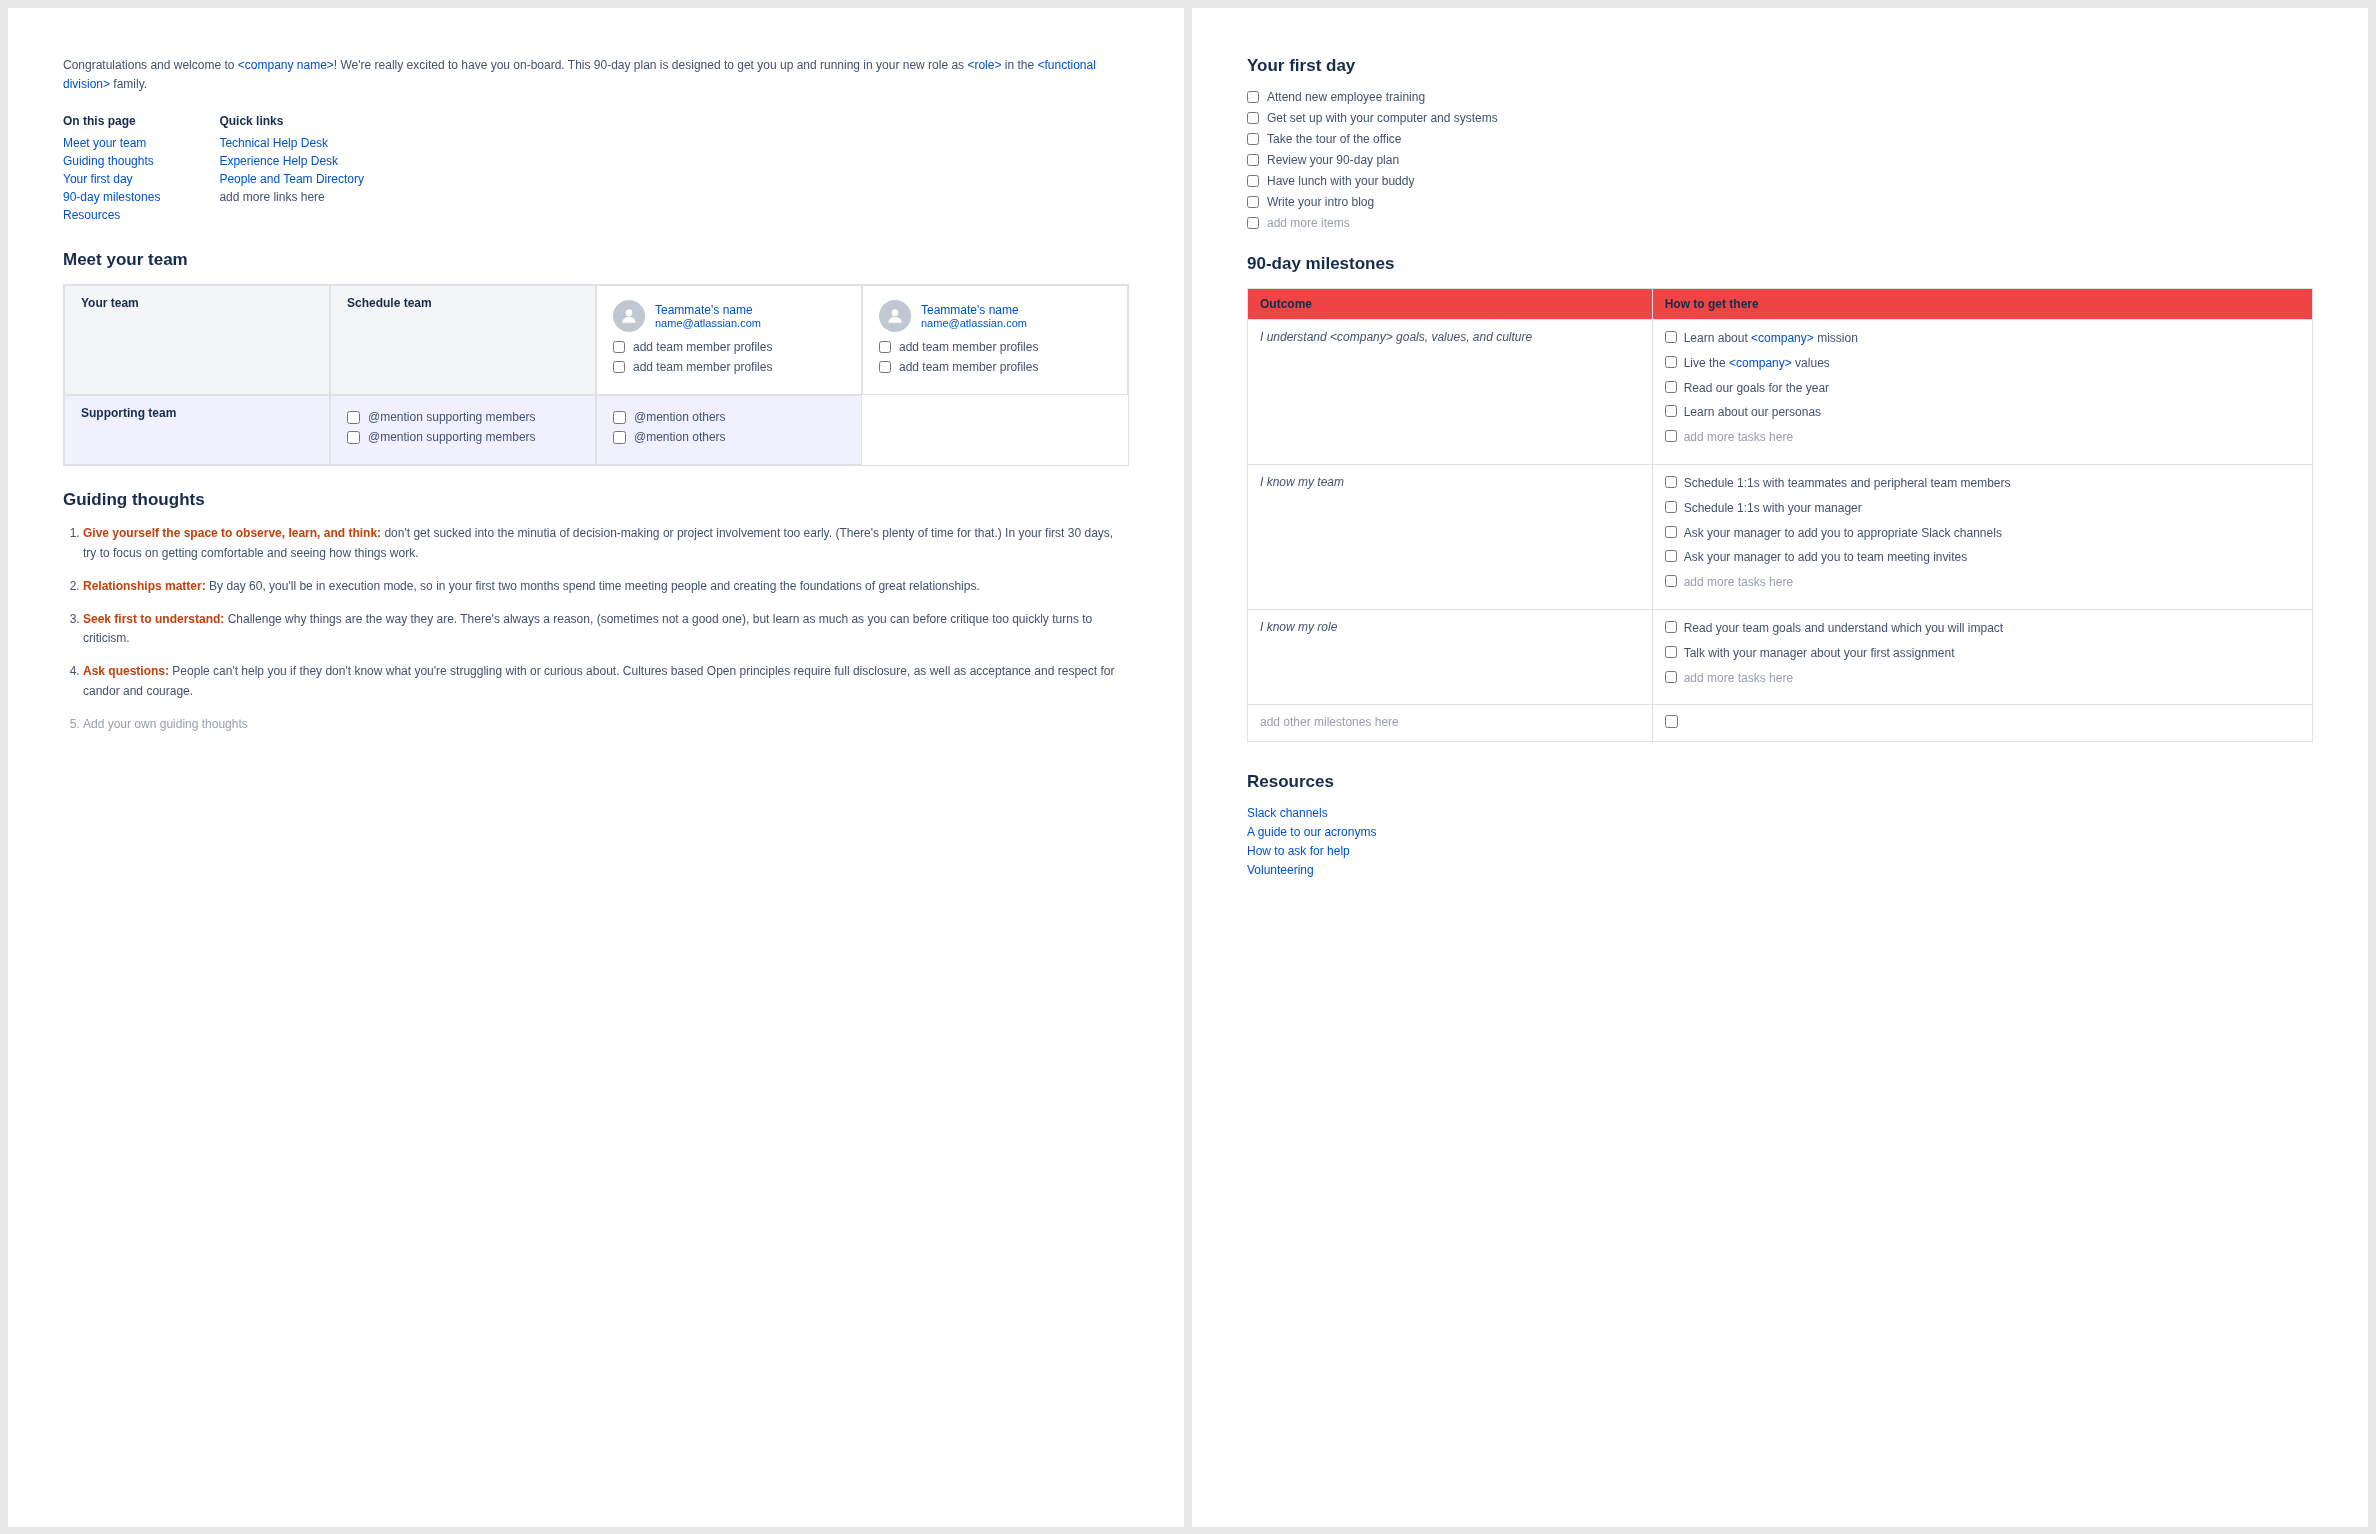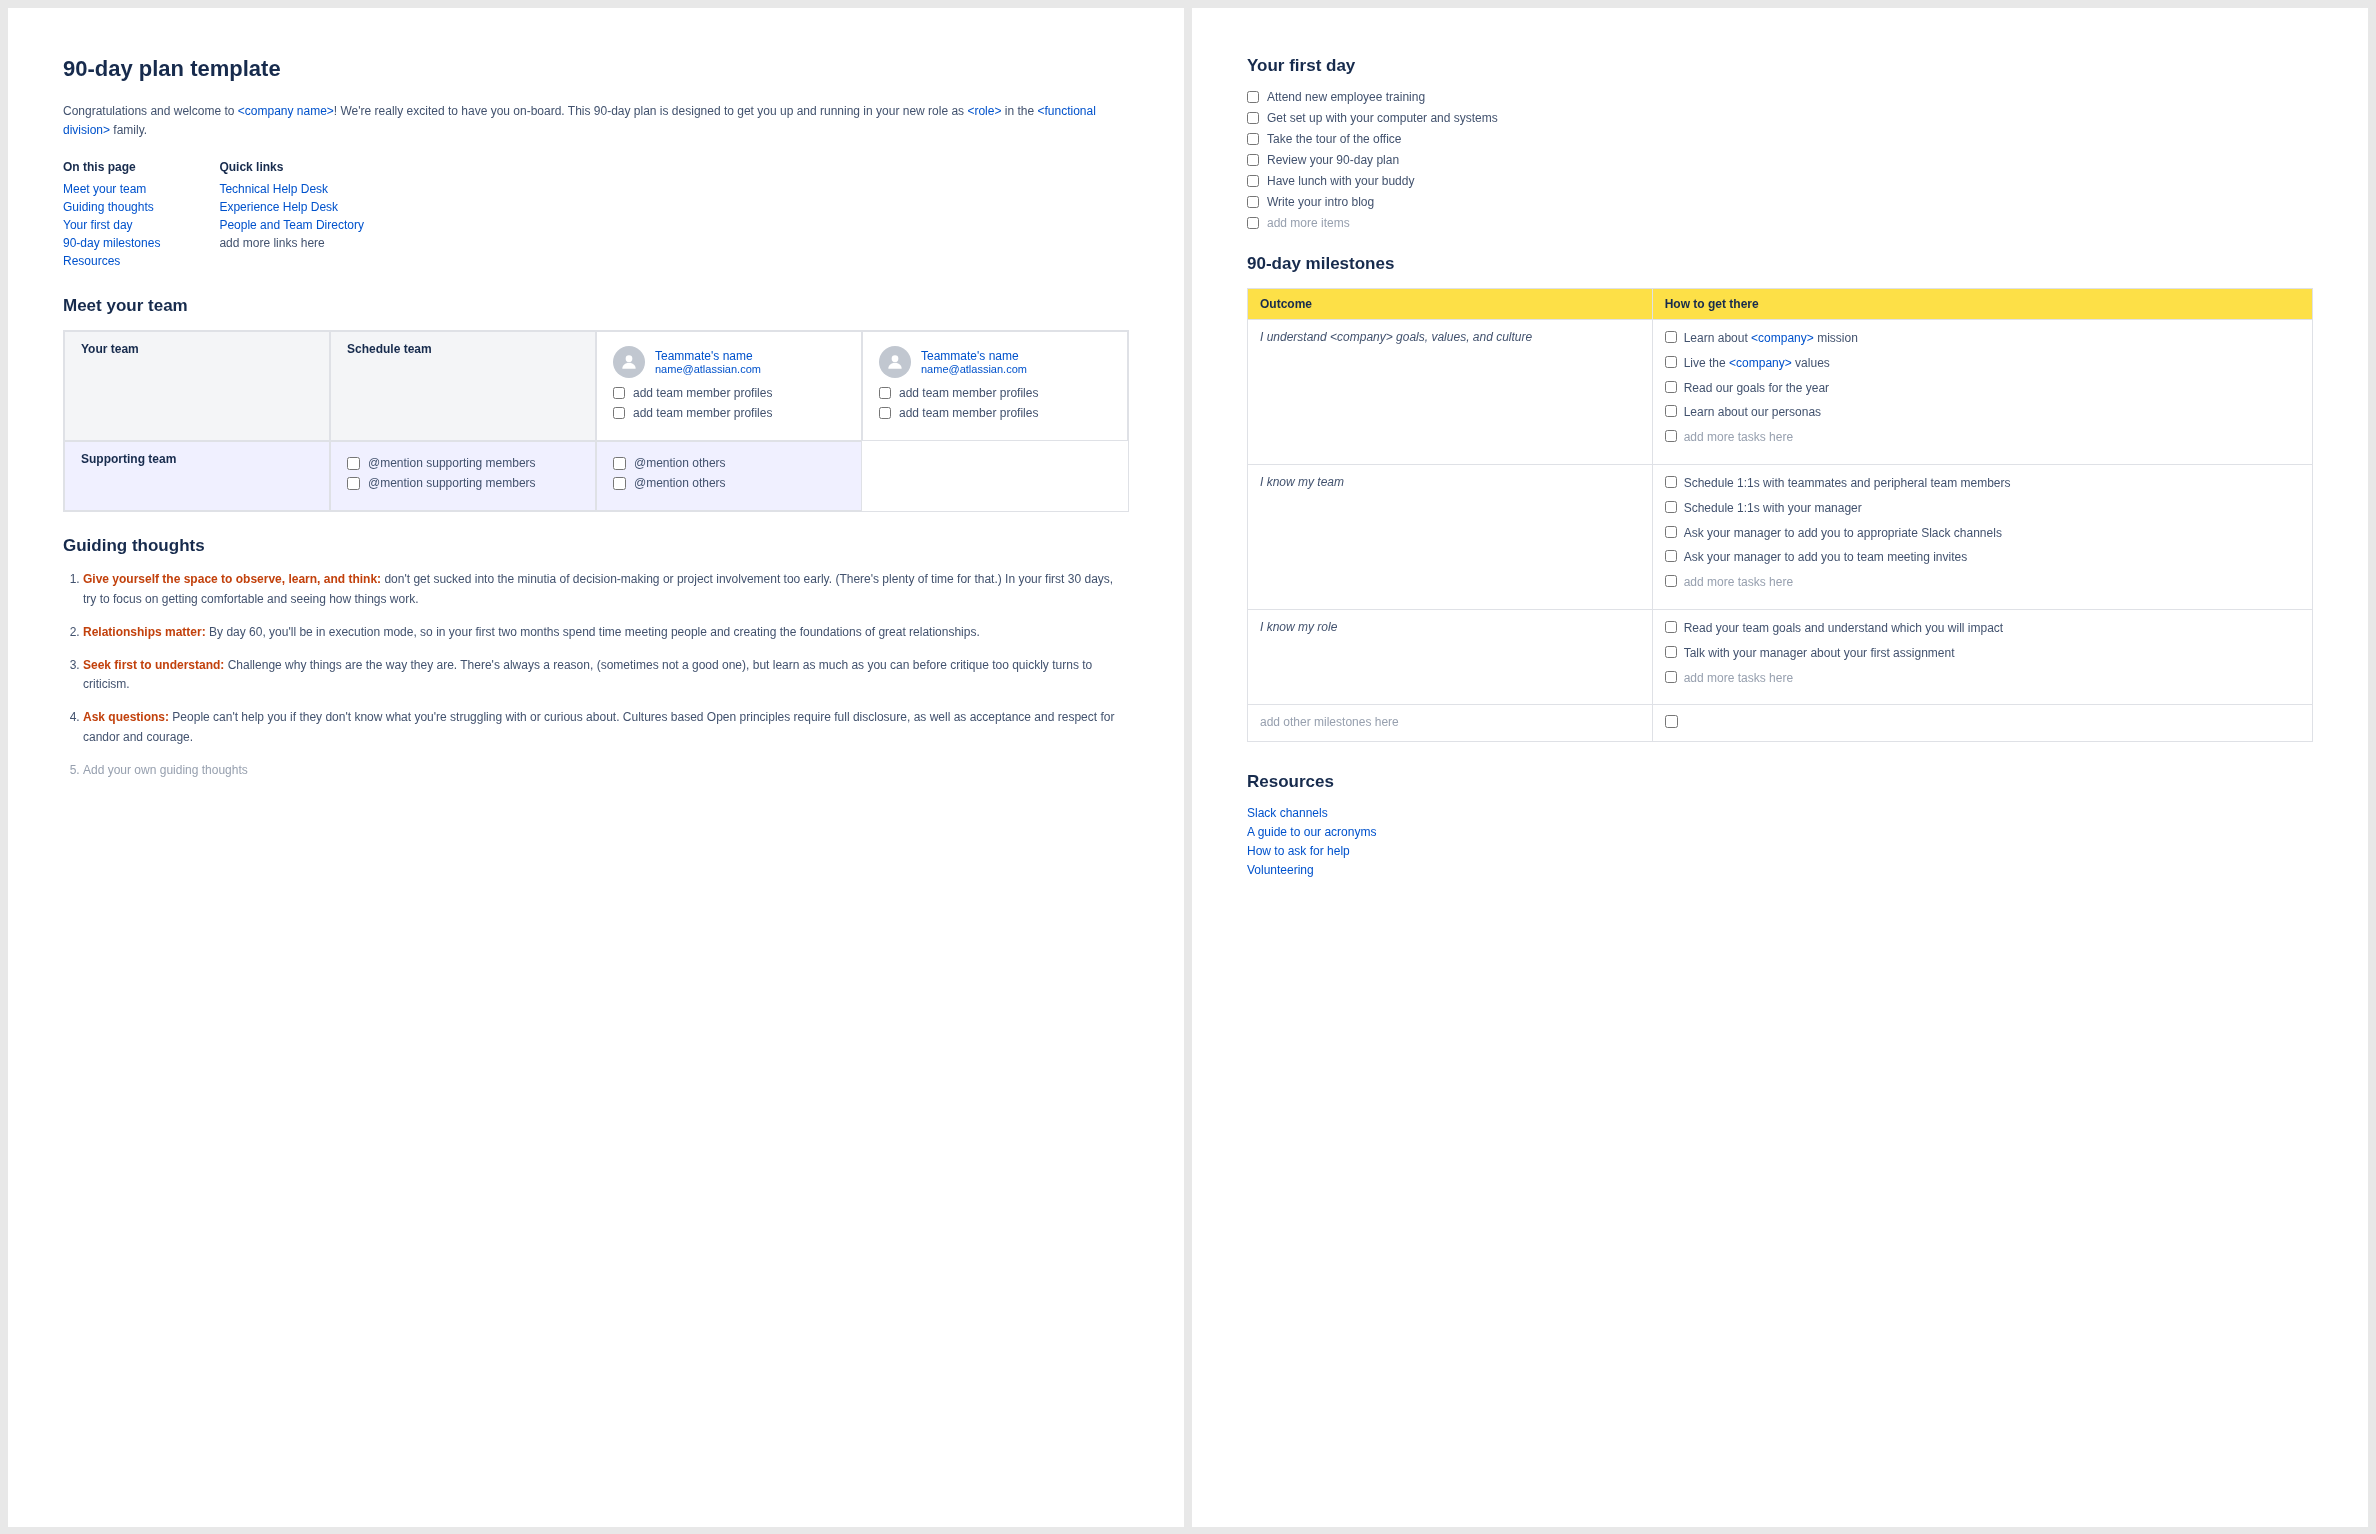--- a/index.html
+++ b/index.html
@@ -189,21 +189,21 @@
     .first-day-list li.add-item {
       color: #97a0af;
     }
 
     .milestones-table {
       width: 100%;
       border-collapse: collapse;
       margin-bottom: 30px;
     }
     .milestones-table th {
-      background: #fde047;
+      background: #ef4444;
       font-size: 12px;
       font-weight: 600;
       color: #172b4d;
       padding: 8px 12px;
       text-align: left;
       border: 1px solid #dfe1e6;
     }
     .milestones-table td {
       border: 1px solid #dfe1e6;
       padding: 10px 12px;
@@ -255,21 +255,20 @@
     }
     .add-milestone-row td {
       color: #97a0af;
       font-size: 12px;
     }
   </style>
 </head>
 <body>
 
 <div class="page-panel">
-  <h1 class="doc-title">90-day plan template</h1>
 
 
   <p class="intro-text">
     Congratulations and welcome to <span class="placeholder" style="color:#0052cc;">&lt;company name&gt;</span>! We're really excited to have you on-board. This 90-day plan is designed to get you up and running in your new role as <span class="placeholder" style="color:#0052cc;">&lt;role&gt;</span> in the <span class="placeholder" style="color:#0052cc;">&lt;functional division&gt;</span> family.
   </p>
 
   <div class="two-col-links">
     <div class="link-col">
       <h4>On this page</h4>
       <ul>

